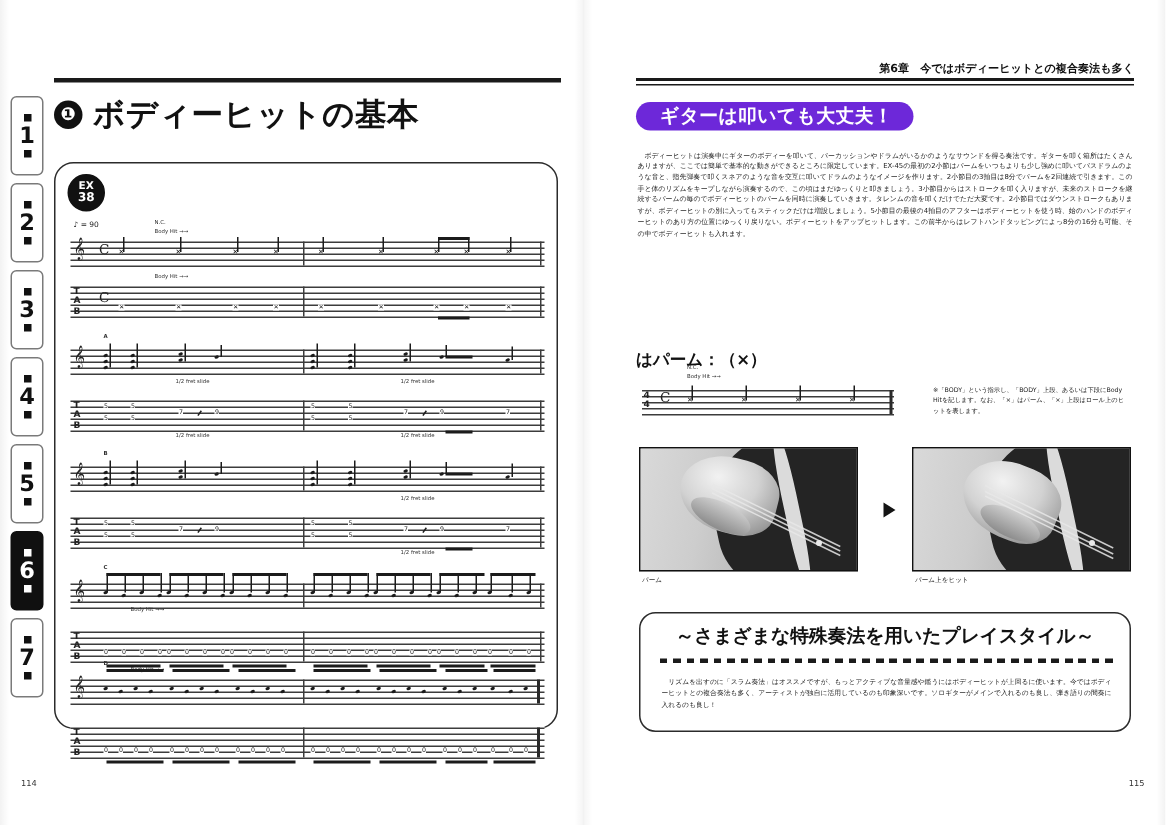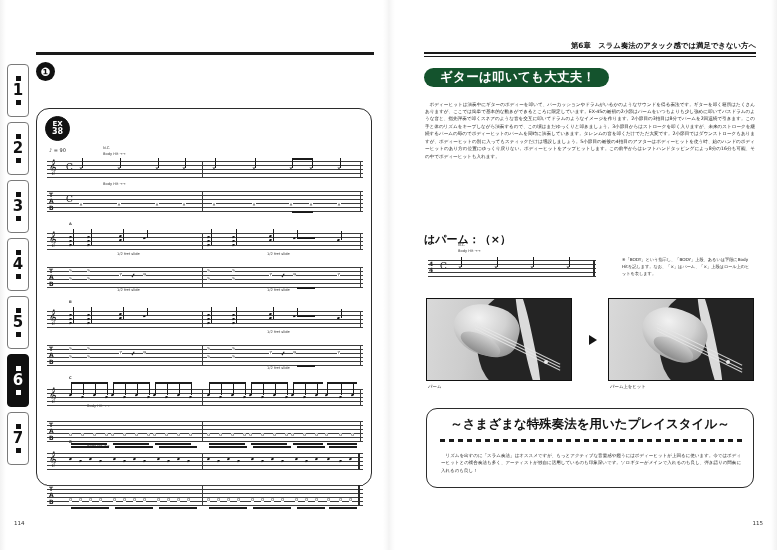--- a/index.html
+++ b/index.html
@@ -206,21 +206,21 @@
   }
   #right-rule-b {
     position: absolute; left: 0; top: 56px;
     width: 332px; height: 1px; background: #1a1a1a;
   }
 
   #banner-title {
     position: absolute; left: 0; top: 68px;
     height: 19px;
     padding: 0 14px 0 16px;
-    background: #14532d;
+    background: #6d28d9;
     border-radius: 10px;
     display: inline-flex; align-items: center;
     color: #ffffff;
     font-size: 12.5px; font-weight: bold;
     letter-spacing: .3px;
     white-space: nowrap;
   }
 
   #intro-para {
     position: absolute; left: 1px; top: 96px;
@@ -386,20 +386,21 @@
       <span class="sq"></span>
     </div>
   </div>
 
   <div id="left-body">
 
     <div id="left-rule"></div>
 
     <div id="left-heading">
       <span class="circnum">❶</span>
+      <span class="htext">ボディーヒットの基本</span>
     </div>
 
     <div id="music-box">
 
       <div id="ex-badge">
         <span class="ex-l">EX</span>
         <span class="ex-n">38</span>
       </div>
 
       <span class="tempo" style="left:12px; top:38px;">♪ = 90</span>
@@ -819,21 +820,21 @@
             <span class="tabnum" style="left:292px; top:15px;">0</span>
           <span class="tabnum" style="left:302px; top:15px;">0</span>
         </div>
       </div>
 
     </div>
   </div>
 
   <div id="right-body">
 
-    <div id="chapter-line">第6章　スラム奏法のアタック感では満足できない方へ</div>
+    <div id="chapter-line">第6章　今ではボディーヒットとの複合奏法も多く</div>
     <div id="right-rule-a"></div>
     <div id="right-rule-b"></div>
 
     <div id="banner-title">ギターは叩いても大丈夫！</div>
 
     <p id="intro-para">ボディーヒットは演奏中にギターのボディーを叩いて、パーカッションやドラムがいるかのようなサウンドを得る奏法です。ギターを叩く箱所はたくさんありますが、ここでは簡単で基本的な動きができるところに限定しています。EX-45の最初の2小節はパームをいつもよりも少し強めに叩いてバスドラムのような音と、指先弾奏で叩くスネアのような音を交互に叩いてドラムのようなイメージを作ります。2小節目の3拍目は8分でパームを2回連続で引きます。この手と体のリズムをキープしながら演奏するので、この頃はまだゆっくりと叩きましょう。3小節目からはストロークを叩く入りますが、未来のストロークを継続するパームの毎のでボディーヒットのパームを同時に演奏していきます。タレンムの音を叩くだけでただ大変です。2小節目ではダウンストロークもありますが、ボディーヒットの別に入ってもスティックだけは増設しましょう。5小節目の最後の4拍目のアフターはボディーヒットを使う時、始のハンドのボディーヒットのあり方の位置にゆっくり戻りない。ボディーヒットをアップヒットします。この前半からはレフトハンドタッピングによっ8分の16分も可能、その中でボディーヒットも入れます。</p>
 
     <div id="notation-heading">はパーム：（×）</div>
 
     <div id="sample-staff-wrap">

